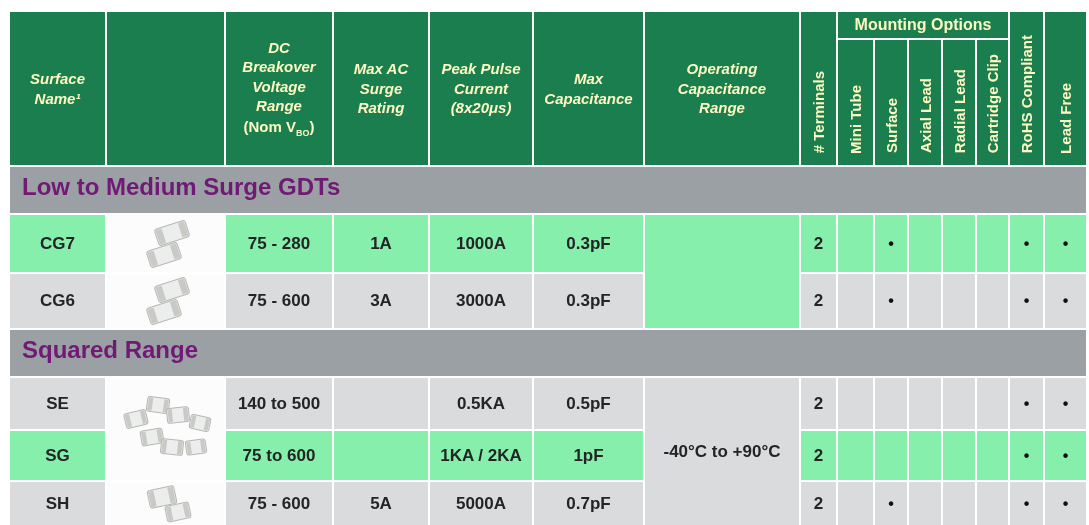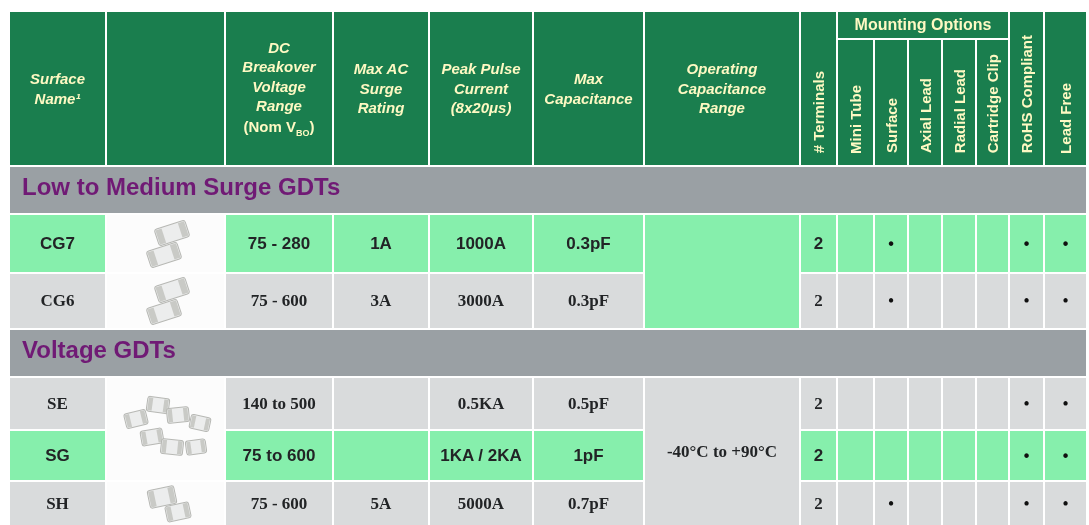--- a/index.html
+++ b/index.html
@@ -17,21 +17,21 @@
   th.rot{vertical-align:bottom;padding-bottom:7px;}
   th.rot .vtext{display:inline-block;writing-mode:vertical-rl;transform:rotate(180deg);
     white-space:nowrap;font-size:15px;line-height:1;}
   tr.h-sub th{height:118px;}
   
   td.section-title{background:#9aa0a4;color:#701a75;font-weight:bold;font-size:24px;
     text-align:left;padding:2px 0 8px 12px;height:36px;vertical-align:middle;}
   
   tbody td{font-weight:bold;font-size:17px;color:#222426;text-align:center;vertical-align:middle;}
   td.shade-a{background:#86efac;}
-  td.shade-b{background:#d9dbdc;font-family:Liberation Serif, serif;}
+  td.shade-b{background:#d9dbdc;}
   td.photo-cell{background:#fcfcfc;}
   td.dot-cell{font-size:16px;color:#101010;}
   td.op-temp{font-size:17px;margin-left:20px;}
   .photo-cell svg{display:block;margin:0 auto;}
 </style>
 </head>
 <body>
 
 <div class="wrap">
   <table>
@@ -145,21 +145,21 @@
           <td class="shade-b">2</td>
           <td class="dot-cell shade-b"></td>
           <td class="dot-cell shade-b">•</td>
           <td class="dot-cell shade-b"></td>
           <td class="dot-cell shade-b"></td>
           <td class="dot-cell shade-b"></td>
           <td class="dot-cell shade-b">•</td>
           <td class="dot-cell shade-b">•</td>
         </tr>
         <tr>
-          <td colspan="15" class="section-title">Voltage GDTs</td>
+          <td colspan="15" class="section-title">Squared Range</td>
         </tr>
         <tr style="height: 51px;">
           <td class="shade-b">SE</td>
           <td class="photo-cell" rowspan="2">
             <svg width="112" height="96" viewBox="0 0 112 96">
               <g transform="rotate(-14 26 38)">
                 <rect x="15" y="30.5" width="22" height="15" rx="2.5" fill="#eceded" stroke="#b7b8b4" stroke-width="1"></rect>
                 <rect x="16" y="31.5" width="4.4" height="13" fill="#c9cac6"></rect>
                 <rect x="31.6" y="31.5" width="4.4" height="13" fill="#c9cac6"></rect>
               </g>

